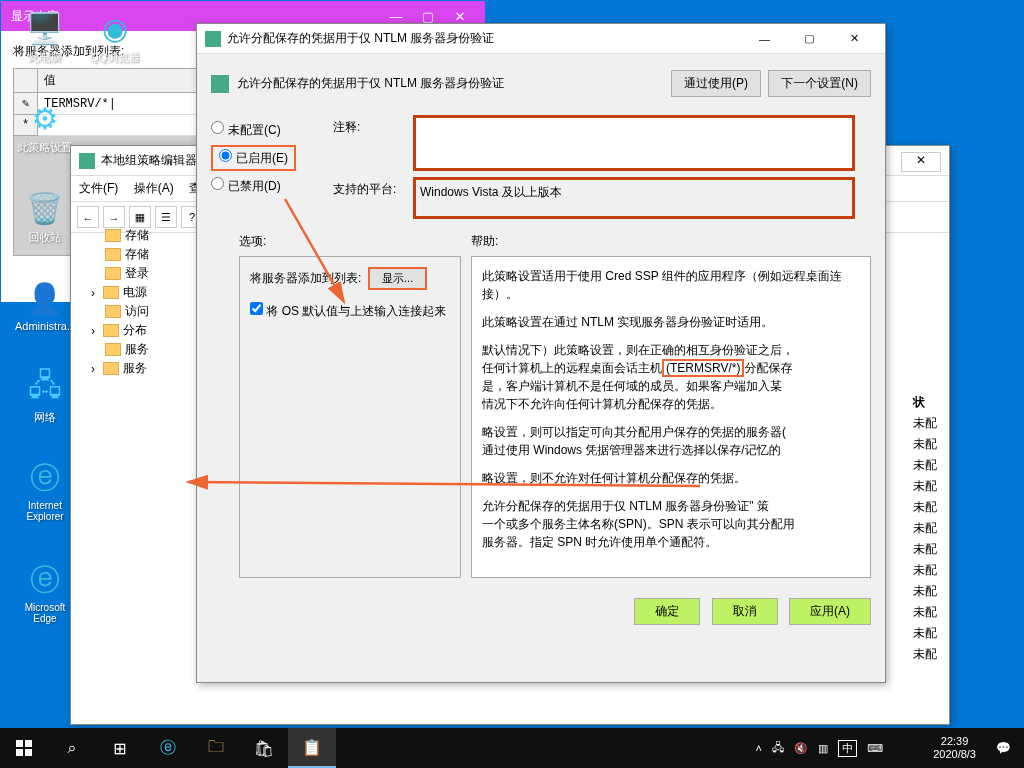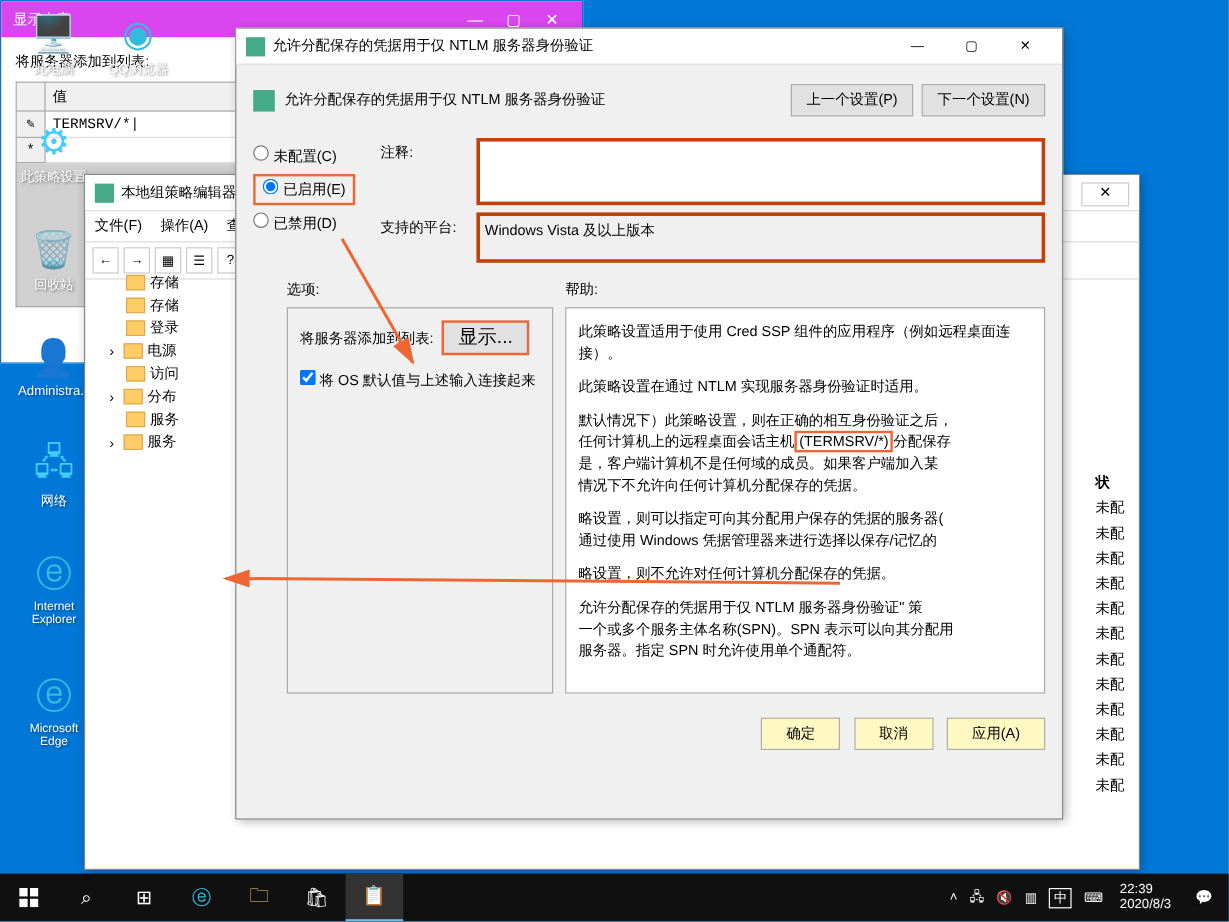--- a/index.html
+++ b/index.html
@@ -35,34 +35,34 @@
 .policy { left: 196px; top: 23px; width: 690px; height: 660px; background: #f0f0f0; }
 .policy .body { padding: 10px 14px; }
 .policy .hdr { display: flex; align-items: center; padding: 6px 0 12px; }
 .policy .hdr .icon { width: 18px; height: 18px; background: #4a8; margin-right: 8px; }
 .policy .hdr .txt { flex: 1; font-size: 12px; }
 .policy .nav-btns button { padding: 4px 12px; margin-left: 4px; border: 1px solid #adadad; background: #e1e1e1; font-size: 12px; }
 .policy .opts { margin: 8px 0; }
 .policy .opts label { display: block; padding: 4px 0; font-size: 12px; }
 .policy .opts label.sel { border: 2px solid #e63; padding: 2px 6px; display: inline-block; margin: 2px 0; }
 .policy .opts input[type=radio] { margin-right: 4px; }
-.policy .row { display: flex; margin: 6px 0; justify-content: flex-end; }
+.policy .row { display: flex; margin: 6px 16px; justify-content: flex-end; }
 .policy .row .lbl { width: 80px; padding-top: 4px; font-size: 12px; }
 .policy .row textarea, .policy .row input.wide { flex: 1; border: 3px solid #c2410c; padding: 4px; font-size: 12px; resize: none; }
 .policy .panels { display: flex; gap: 10px; margin-top: 8px; }
 .policy .panel { flex: 1; }
 .policy .panel .h { font-size: 12px; margin-bottom: 6px; }
 .policy .panel-box { border: 1px solid #aaa; padding: 10px; background: #fff; font-size: 12px; height: 322px; overflow: hidden; }
 .policy .panel-box.left { background: #f0f0f0; }
 .policy .panel-box .srv-lbl { margin-bottom: 8px; }
-.policy .panel-box button { padding: 2px 12px; border: 2px solid #e63; background: #e1e1e1; font-size: 16px; }
+.policy .panel-box button { padding: 2px 12px; border: 2px solid #e63; background: #e1e1e1; font-size: 11px; }
 .policy .panel-box .chk { margin-top: 12px; }
 .policy .help-txt p { margin-bottom: 10px; line-height: 1.5; }
 .policy .footer { text-align: right; padding: 10px 14px; }
-.policy .footer button { padding: 4px 20px; margin-left: 8px; border: 1px solid #adadad; background: #fef9c3; font-size: 12px; }
+.policy .footer button { padding: 4px 20px; margin-left: 8px; border: 1px solid #adadad; background: #bef264; font-size: 12px; }
 .hl { border: 2px solid #e63; padding: 0 2px; display: inline; }
 
 
 .showc { left: 63px; top: 384px; width: 486px; height: 303px; background: #fff; border: 1px solid #0178d7; }
 .showc .title { height: 30px; background: #d946ef; color: #fff; display: flex; align-items: center; padding: 0 10px; }
 .showc .title .txt { flex: 1; font-size: 12px; }
 .showc .title .wc { display: flex; gap: 2px; }
 .showc .title .wc span { width: 30px; text-align: center; font-size: 13px; cursor: pointer; }
 .showc .body { padding: 12px; }
 .showc .body .lbl { font-size: 12px; margin-bottom: 8px; }
@@ -78,21 +78,21 @@
 
 .arrow-svg { position: absolute; left: 0; top: 0; width: 1024px; height: 768px; pointer-events: none; }
 
 
 .taskbar { position: absolute; left: 0; bottom: 0; width: 100%; height: 40px; background: #101010; display: flex; align-items: center; color: #fff; }
 .taskbar .tb-btn { width: 48px; height: 40px; display: flex; align-items: center; justify-content: center; font-size: 16px; cursor: pointer; }
 .taskbar .tb-btn.start svg { width: 16px; height: 16px; }
 .taskbar .tb-btn.active { background: #333; border-bottom: 2px solid #76b9ed; }
 .taskbar .spacer { flex: 1; }
 .taskbar .tray { display: flex; align-items: center; gap: 10px; padding: 0 6px; font-size: 11px; }
-.taskbar .clock { text-align: left; font-size: 11px; line-height: 1.2; padding: 0 8px; }
+.taskbar .clock { text-align: center; font-size: 11px; line-height: 1.2; padding: 0 8px; margin-left: 36px; }
 .taskbar .notif { width: 40px; height: 40px; display: flex; align-items: center; justify-content: center; }
 </style>
 </head>
 <body>
 
 <div class="desktop-icon" style="left:15px; top:8px;">
   <div class="ico">🖥️</div>
   <div class="lbl">此电脑</div>
 </div>
 <div class="desktop-icon" style="left:85px; top:8px;">
@@ -193,21 +193,21 @@
       <span>—</span>
       <span>▢</span>
       <span class="close">✕</span>
     </div>
   </div>
   <div class="body">
     <div class="hdr">
       <div class="icon"></div>
       <div class="txt">允许分配保存的凭据用于仅 NTLM 服务器身份验证</div>
       <div class="nav-btns">
-        <button>上一个设置(P)</button>
+        <button>通过使用(P)</button>
         <button>下一个设置(N)</button>
       </div>
     </div>
     <div style="display:flex; gap:16px;">
       <div class="opts" style="width:90px;">
         <label><input type="radio" name="cfg" style=""><span>未配置(C)</span></label>
         <label class="sel"><input type="radio" name="cfg" checked="" style=""><span>已启用(E)</span></label>
         <label><input type="radio" name="cfg" style=""><span>已禁用(D)</span></label>
       </div>
       <div style="flex:1;">

